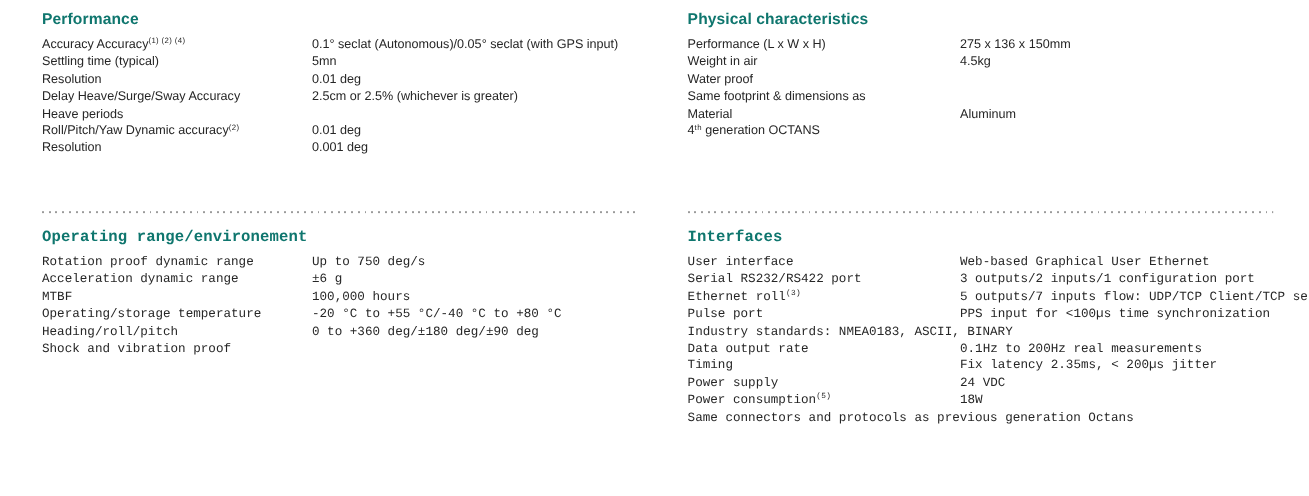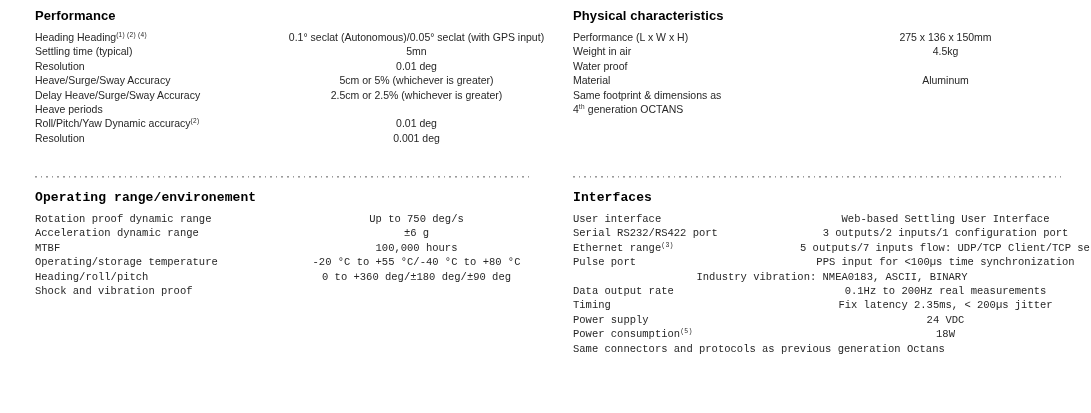--- a/index.html
+++ b/index.html
@@ -15,29 +15,29 @@
     grid-template-columns:538px 518px;
     overflow:hidden;
   }
   .col{display:block;}
   .sec-top{height:167px;box-sizing:border-box;}
   .sec-bottom{padding-top:13px;font-family:Liberation Mono, monospace;}
   .sec-title{
     font-size:13px;
     line-height:14px;
     font-weight:bold;
-    color:#000000;
+    color:#0f766e;
     margin:0 0 7px 0;
     letter-spacing:.1px;
   }
   .rows{font-size:10.5px;line-height:14.4px;}
   .row{display:flex;white-space:nowrap;}
   .lbl{flex:0 0 var(--lblw,225px);}
   .col-right .lbl{--lblw:227px;}
-  .val{flex:1 1 auto;text-align:center;}
+  .val{flex:1 1 auto;}
   sup.fn{font-size:6.5px;line-height:0;vertical-align:4px;letter-spacing:.3px;}
   .divider{
     height:2px;
     margin-right:8px;
     background-image:repeating-linear-gradient(to right,#9a9a9a 0 1.6px,transparent 1.6px 5.6px);
     background-size:auto 1.6px;
     background-repeat:repeat-x;
     background-position:left top;
   }
   .col-left .divider{width:496px;}
@@ -46,34 +46,30 @@
 </head>
 <body>
 
 <div class="page">
 
   <div class="col col-left">
     <section class="sec-top">
       <h2 class="sec-title">Performance</h2>
       <div class="rows">
           <div class="row">
-            <span class="lbl"><span>Heading Heading</span><sup class="fn">(1) (2) (4)</sup></span>
+            <span class="lbl"><span>Accuracy Accuracy</span><sup class="fn">(1) (2) (4)</sup></span>
             <span class="val">0.1° seclat (Autonomous)/0.05° seclat (with GPS input)</span>
           </div>
           <div class="row">
             <span class="lbl"><span>Settling time (typical)</span></span>
             <span class="val">5mn</span>
           </div>
           <div class="row">
             <span class="lbl"><span>Resolution</span></span>
             <span class="val">0.01 deg</span>
-          </div>
-          <div class="row">
-            <span class="lbl"><span>Heave/Surge/Sway Accuracy</span></span>
-            <span class="val">5cm or 5% (whichever is greater)</span>
           </div>
           <div class="row">
             <span class="lbl"><span>Delay Heave/Surge/Sway Accuracy</span></span>
             <span class="val">2.5cm or 2.5% (whichever is greater)</span>
           </div>
           <div class="row">
             <span class="lbl"><span>Heave periods</span></span>
           </div>
           <div class="row">
             <span class="lbl"><span>Roll/Pitch/Yaw Dynamic accuracy</span><sup class="fn">(2)</sup></span>
@@ -126,55 +122,55 @@
             <span class="val">275 x 136 x 150mm</span>
           </div>
           <div class="row">
             <span class="lbl"><span>Weight in air</span></span>
             <span class="val">4.5kg</span>
           </div>
           <div class="row">
             <span class="lbl"><span>Water proof</span></span>
           </div>
           <div class="row">
+            <span class="lbl"><span>Same footprint &amp; dimensions as</span></span>
+            <span class="val"></span>
+          </div>
+          <div class="row">
             <span class="lbl"><span>Material</span></span>
             <span class="val">Aluminum</span>
-          </div>
-          <div class="row">
-            <span class="lbl"><span>Same footprint &amp; dimensions as</span></span>
-            <span class="val"></span>
           </div>
           <div class="row">
             <span class="lbl"><span>4</span><sup class="fn">th</sup><span> generation OCTANS</span></span>
             <span class="val"></span>
           </div>
         </div>
     </section>
     <div class="divider"></div>
     <section class="sec-bottom">
       <h2 class="sec-title">Interfaces</h2>
       <div class="rows">
           <div class="row">
             <span class="lbl"><span>User interface</span></span>
-            <span class="val">Web-based Settling User Interface</span>
+            <span class="val">Web-based Graphical User Ethernet</span>
           </div>
           <div class="row">
             <span class="lbl"><span>Serial RS232/RS422 port</span></span>
             <span class="val">3 outputs/2 inputs/1 configuration port</span>
           </div>
           <div class="row">
-            <span class="lbl"><span>Ethernet range</span><sup class="fn">(3)</sup></span>
+            <span class="lbl"><span>Ethernet roll</span><sup class="fn">(3)</sup></span>
             <span class="val">5 outputs/7 inputs flow: UDP/TCP Client/TCP server</span>
           </div>
           <div class="row">
             <span class="lbl"><span>Pulse port</span></span>
             <span class="val">PPS input for &lt;100µs time synchronization</span>
           </div>
           <div class="row">
-            <span class="val">Industry vibration: NMEA0183, ASCII, BINARY</span>
+            <span class="val">Industry standards: NMEA0183, ASCII, BINARY</span>
           </div>
           <div class="row">
             <span class="lbl"><span>Data output rate</span></span>
             <span class="val">0.1Hz to 200Hz real measurements</span>
           </div>
           <div class="row">
             <span class="lbl"><span>Timing</span></span>
             <span class="val">Fix latency 2.35ms, &lt; 200µs jitter</span>
           </div>
           <div class="row">

